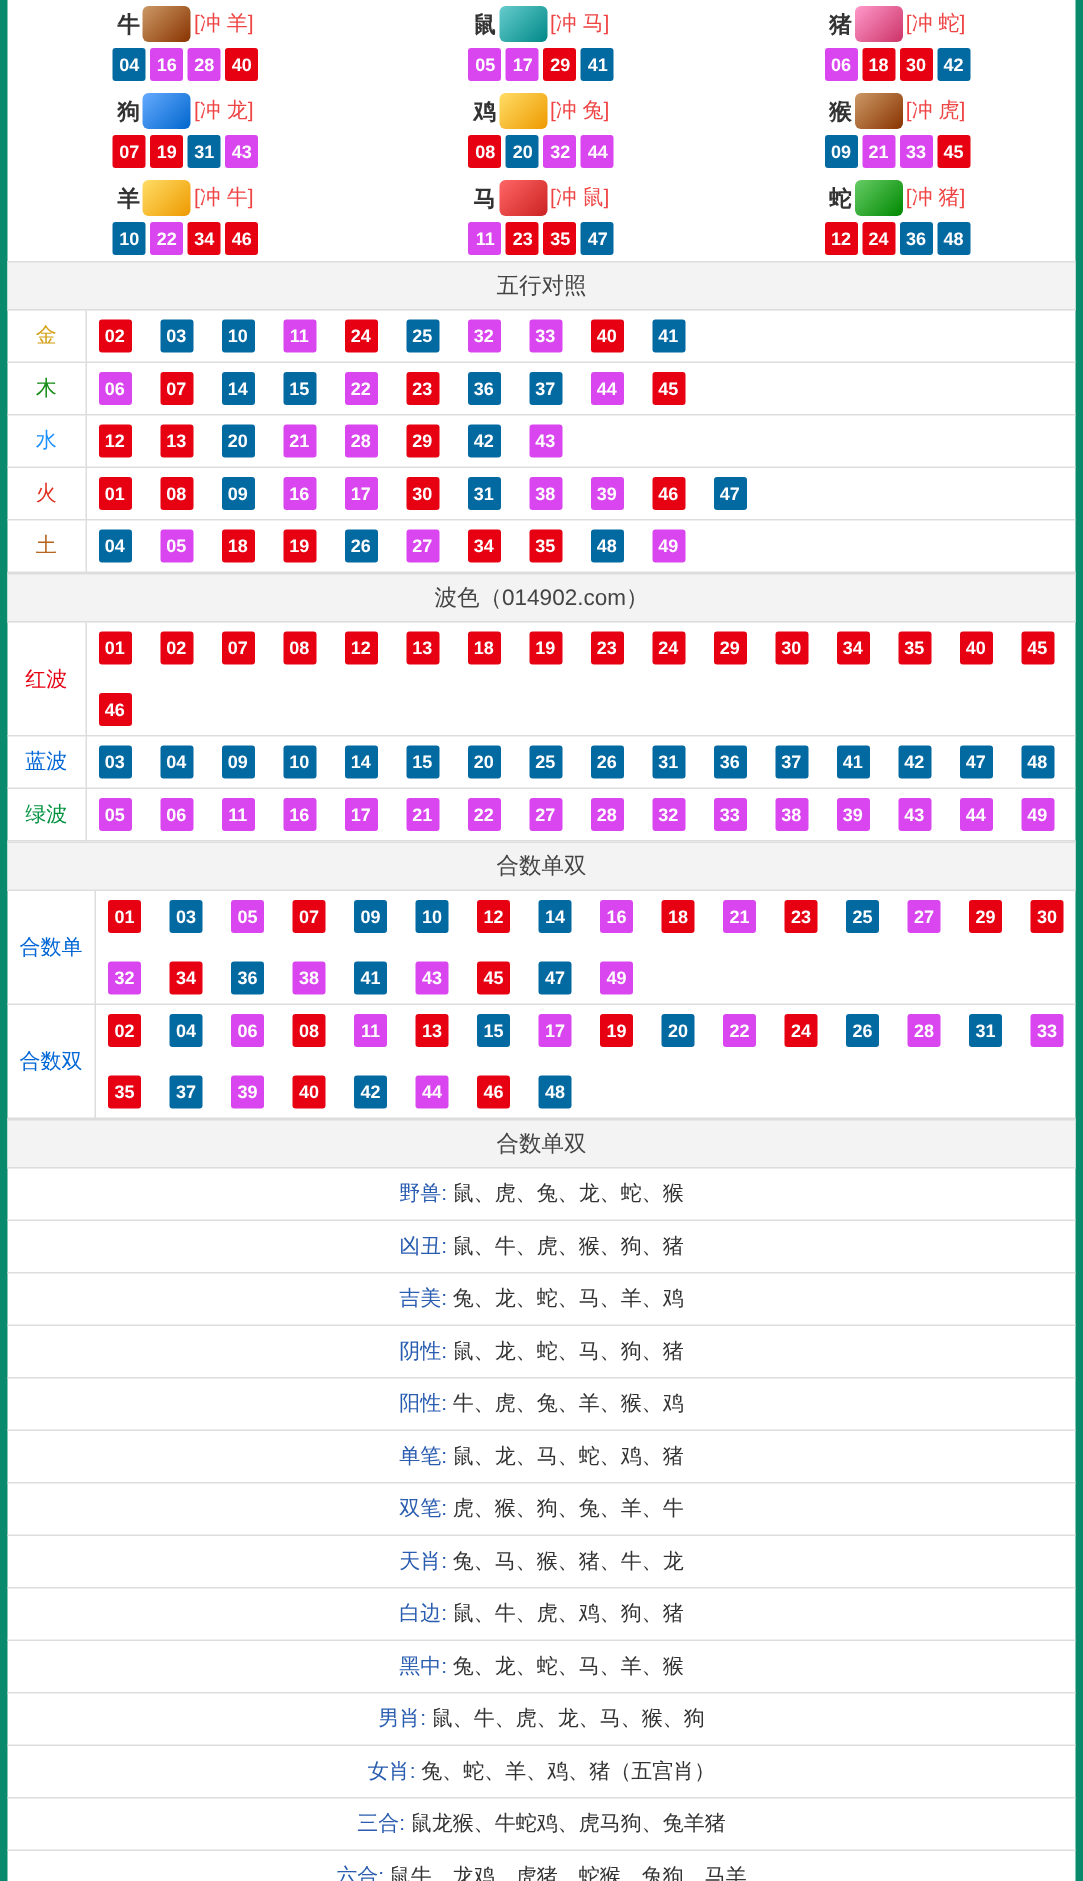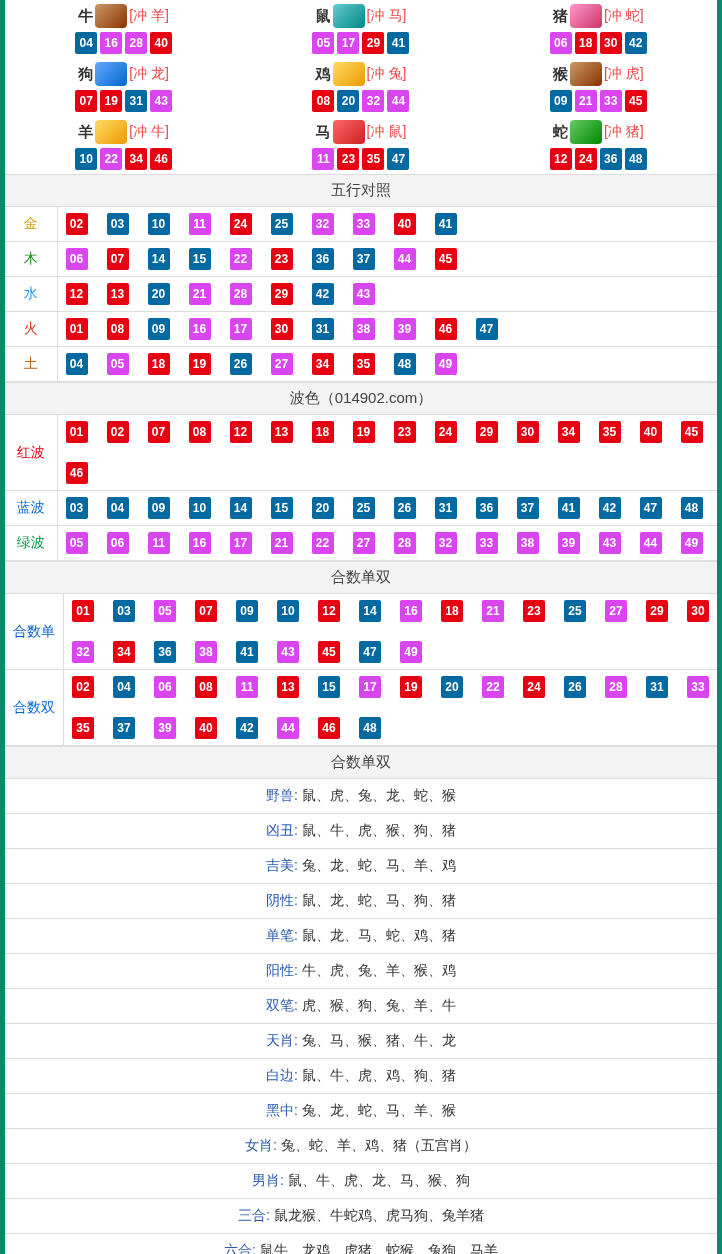--- a/index.html
+++ b/index.html
@@ -398,27 +398,27 @@
         </tr>
       </tbody>
     </table>
 
 <div class="hdr">合数单双</div>
 <div id="shuxing-body">
       <div class="prow"><span class="plbl">野兽: </span><span class="pval">鼠、虎、兔、龙、蛇、猴</span></div>
       <div class="prow"><span class="plbl">凶丑: </span><span class="pval">鼠、牛、虎、猴、狗、猪</span></div>
       <div class="prow"><span class="plbl">吉美: </span><span class="pval">兔、龙、蛇、马、羊、鸡</span></div>
       <div class="prow"><span class="plbl">阴性: </span><span class="pval">鼠、龙、蛇、马、狗、猪</span></div>
+      <div class="prow"><span class="plbl">阳性: </span><span class="pval">牛、虎、兔、羊、猴、鸡</span></div>
       <div class="prow"><span class="plbl">单笔: </span><span class="pval">鼠、龙、马、蛇、鸡、猪</span></div>
-      <div class="prow"><span class="plbl">阳性: </span><span class="pval">牛、虎、兔、羊、猴、鸡</span></div>
       <div class="prow"><span class="plbl">双笔: </span><span class="pval">虎、猴、狗、兔、羊、牛</span></div>
       <div class="prow"><span class="plbl">天肖: </span><span class="pval">兔、马、猴、猪、牛、龙</span></div>
       <div class="prow"><span class="plbl">白边: </span><span class="pval">鼠、牛、虎、鸡、狗、猪</span></div>
       <div class="prow"><span class="plbl">黑中: </span><span class="pval">兔、龙、蛇、马、羊、猴</span></div>
+      <div class="prow"><span class="plbl">男肖: </span><span class="pval">鼠、牛、虎、龙、马、猴、狗</span></div>
       <div class="prow"><span class="plbl">女肖: </span><span class="pval">兔、蛇、羊、鸡、猪（五宫肖）</span></div>
-      <div class="prow"><span class="plbl">男肖: </span><span class="pval">鼠、牛、虎、龙、马、猴、狗</span></div>
       <div class="prow"><span class="plbl">三合: </span><span class="pval">鼠龙猴、牛蛇鸡、虎马狗、兔羊猪</span></div>
       <div class="prow"><span class="plbl">六合: </span><span class="pval">鼠牛、龙鸡、虎猪、蛇猴、兔狗、马羊</span></div>
     </div>
 
 <div class="prow" id="qin-row" style="border-bottom:none"><span class="plbl">琴:</span><span class="pval">兔蛇鸡</span><span>&nbsp;&nbsp;&nbsp;</span><span class="plbl">棋:</span><span class="pval">鼠牛狗</span><span>&nbsp;&nbsp;&nbsp;</span><span class="plbl">书:</span><span class="pval">虎龙马</span><span>&nbsp;&nbsp;&nbsp;</span><span class="plbl">画:</span><span class="pval">羊猴猪</span></div>
 
 </div>
 
 </body></html>

